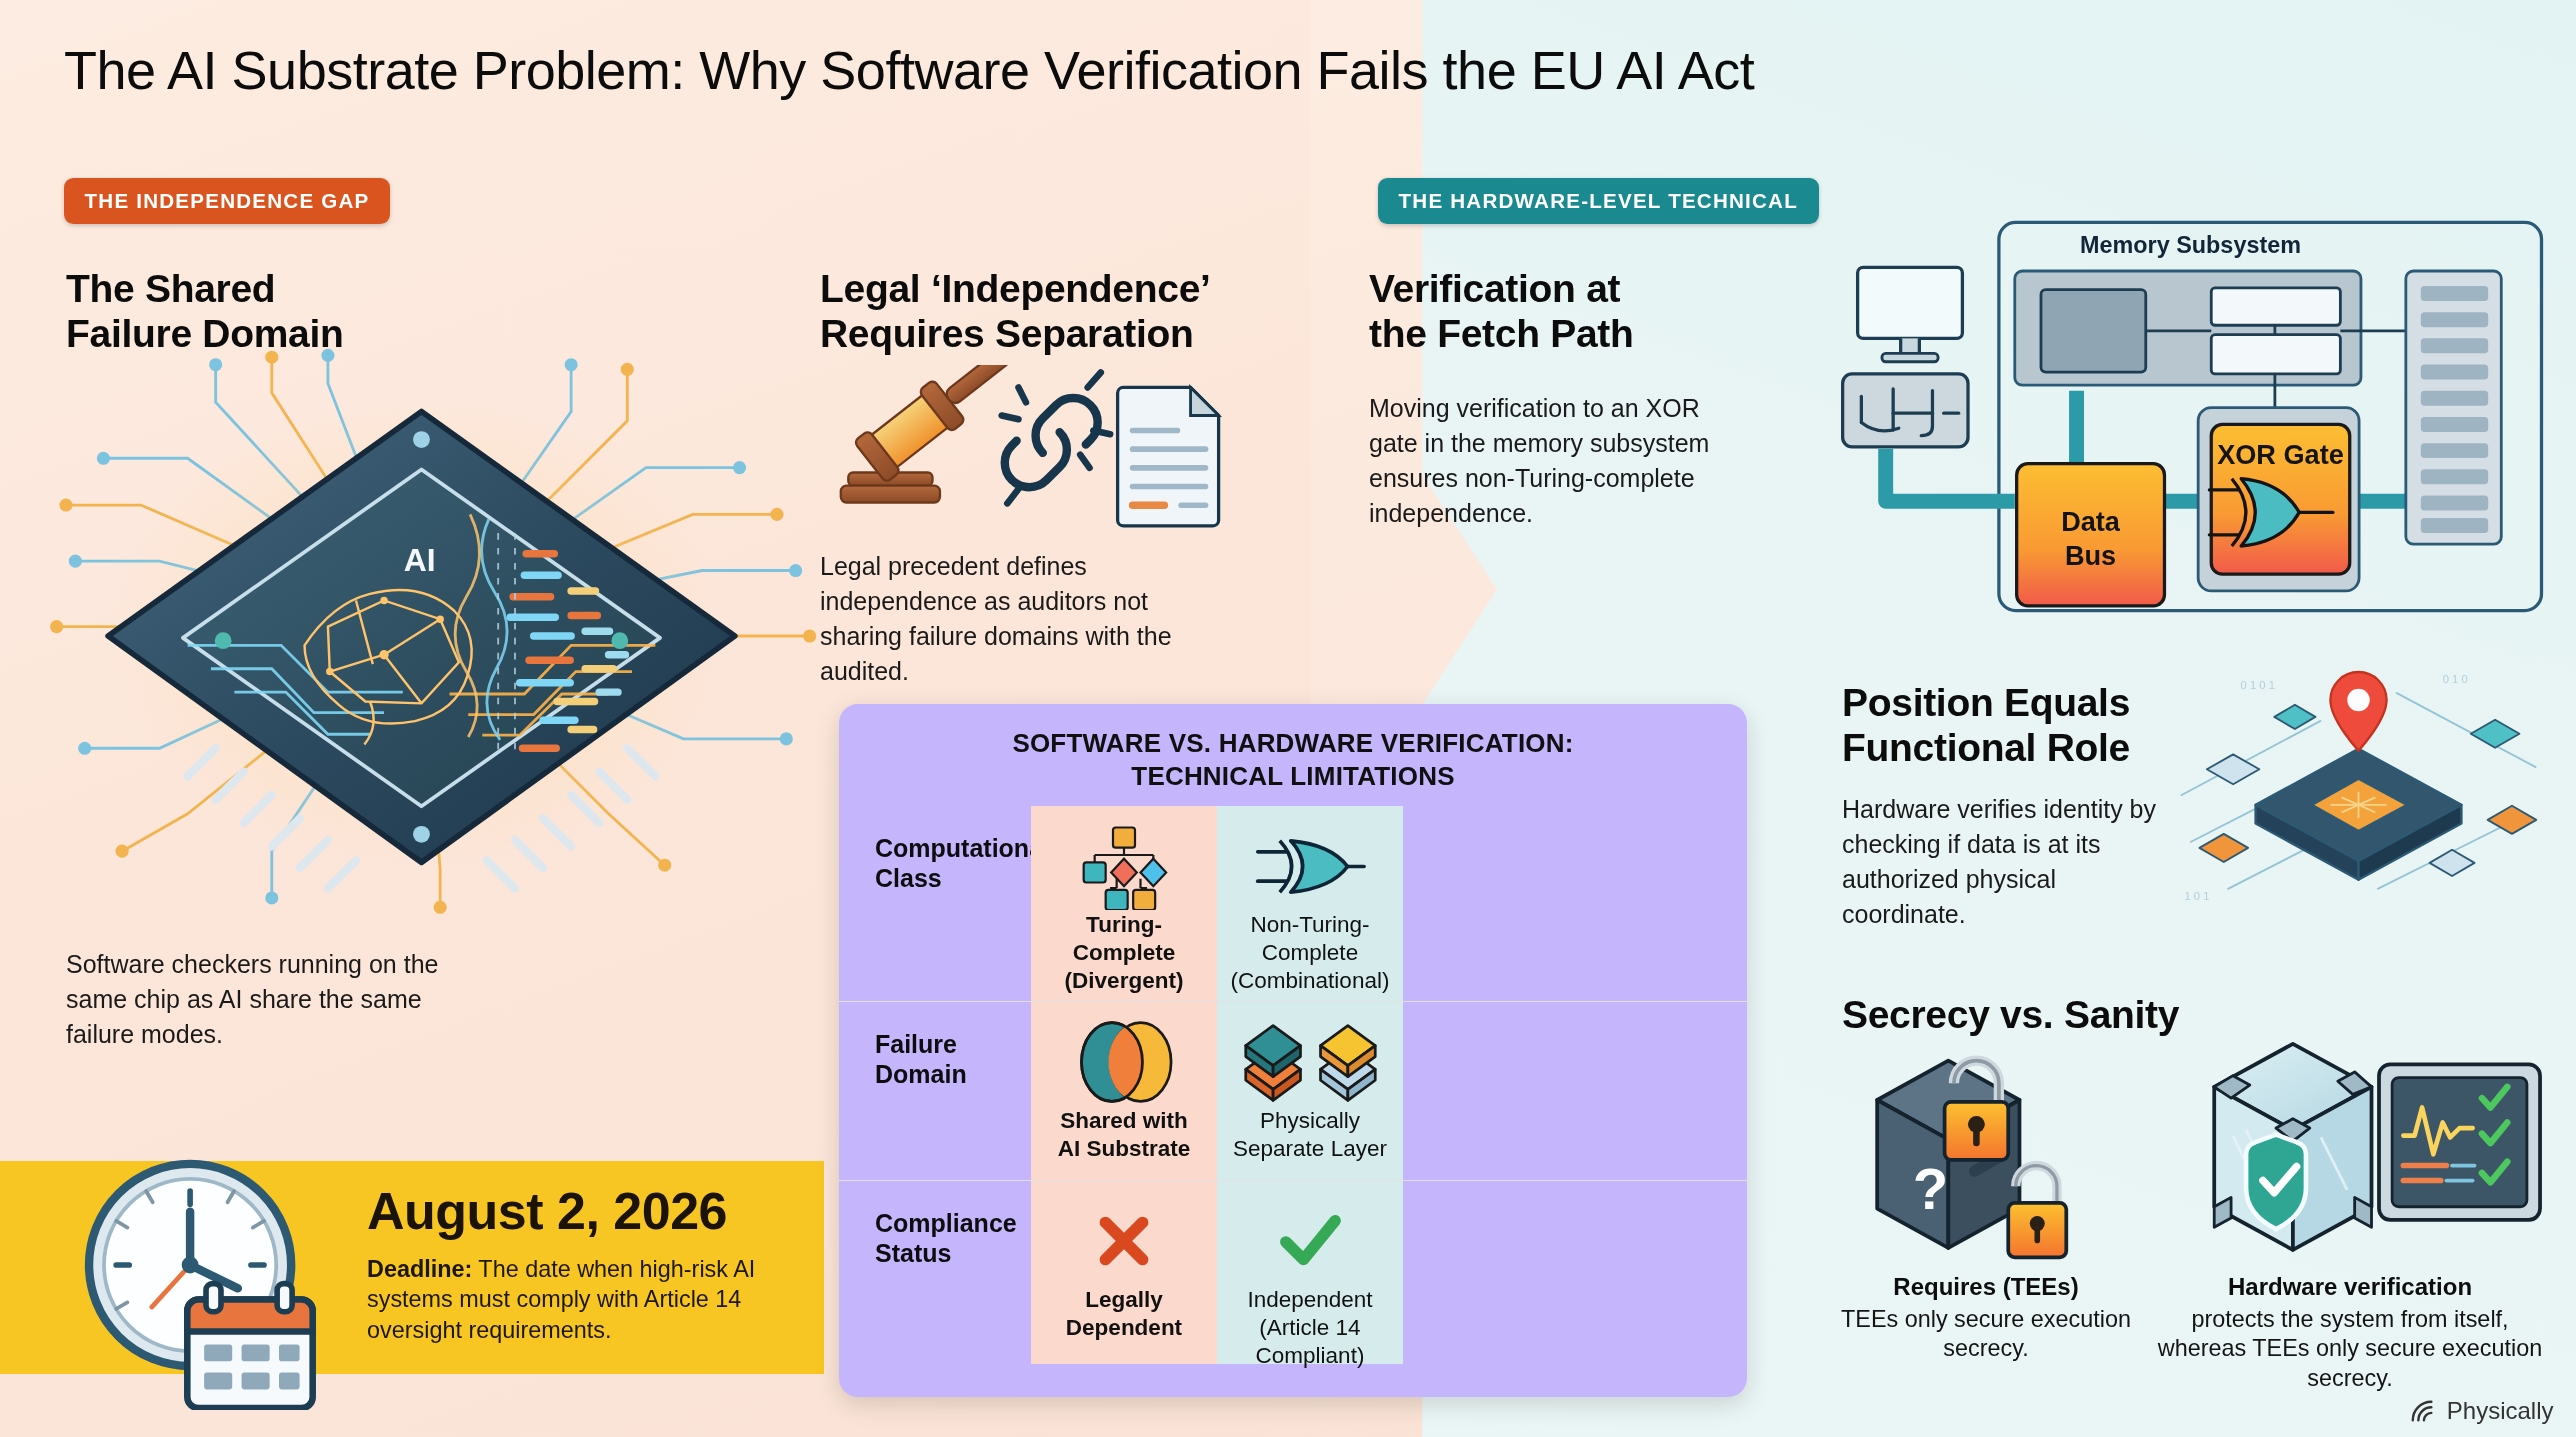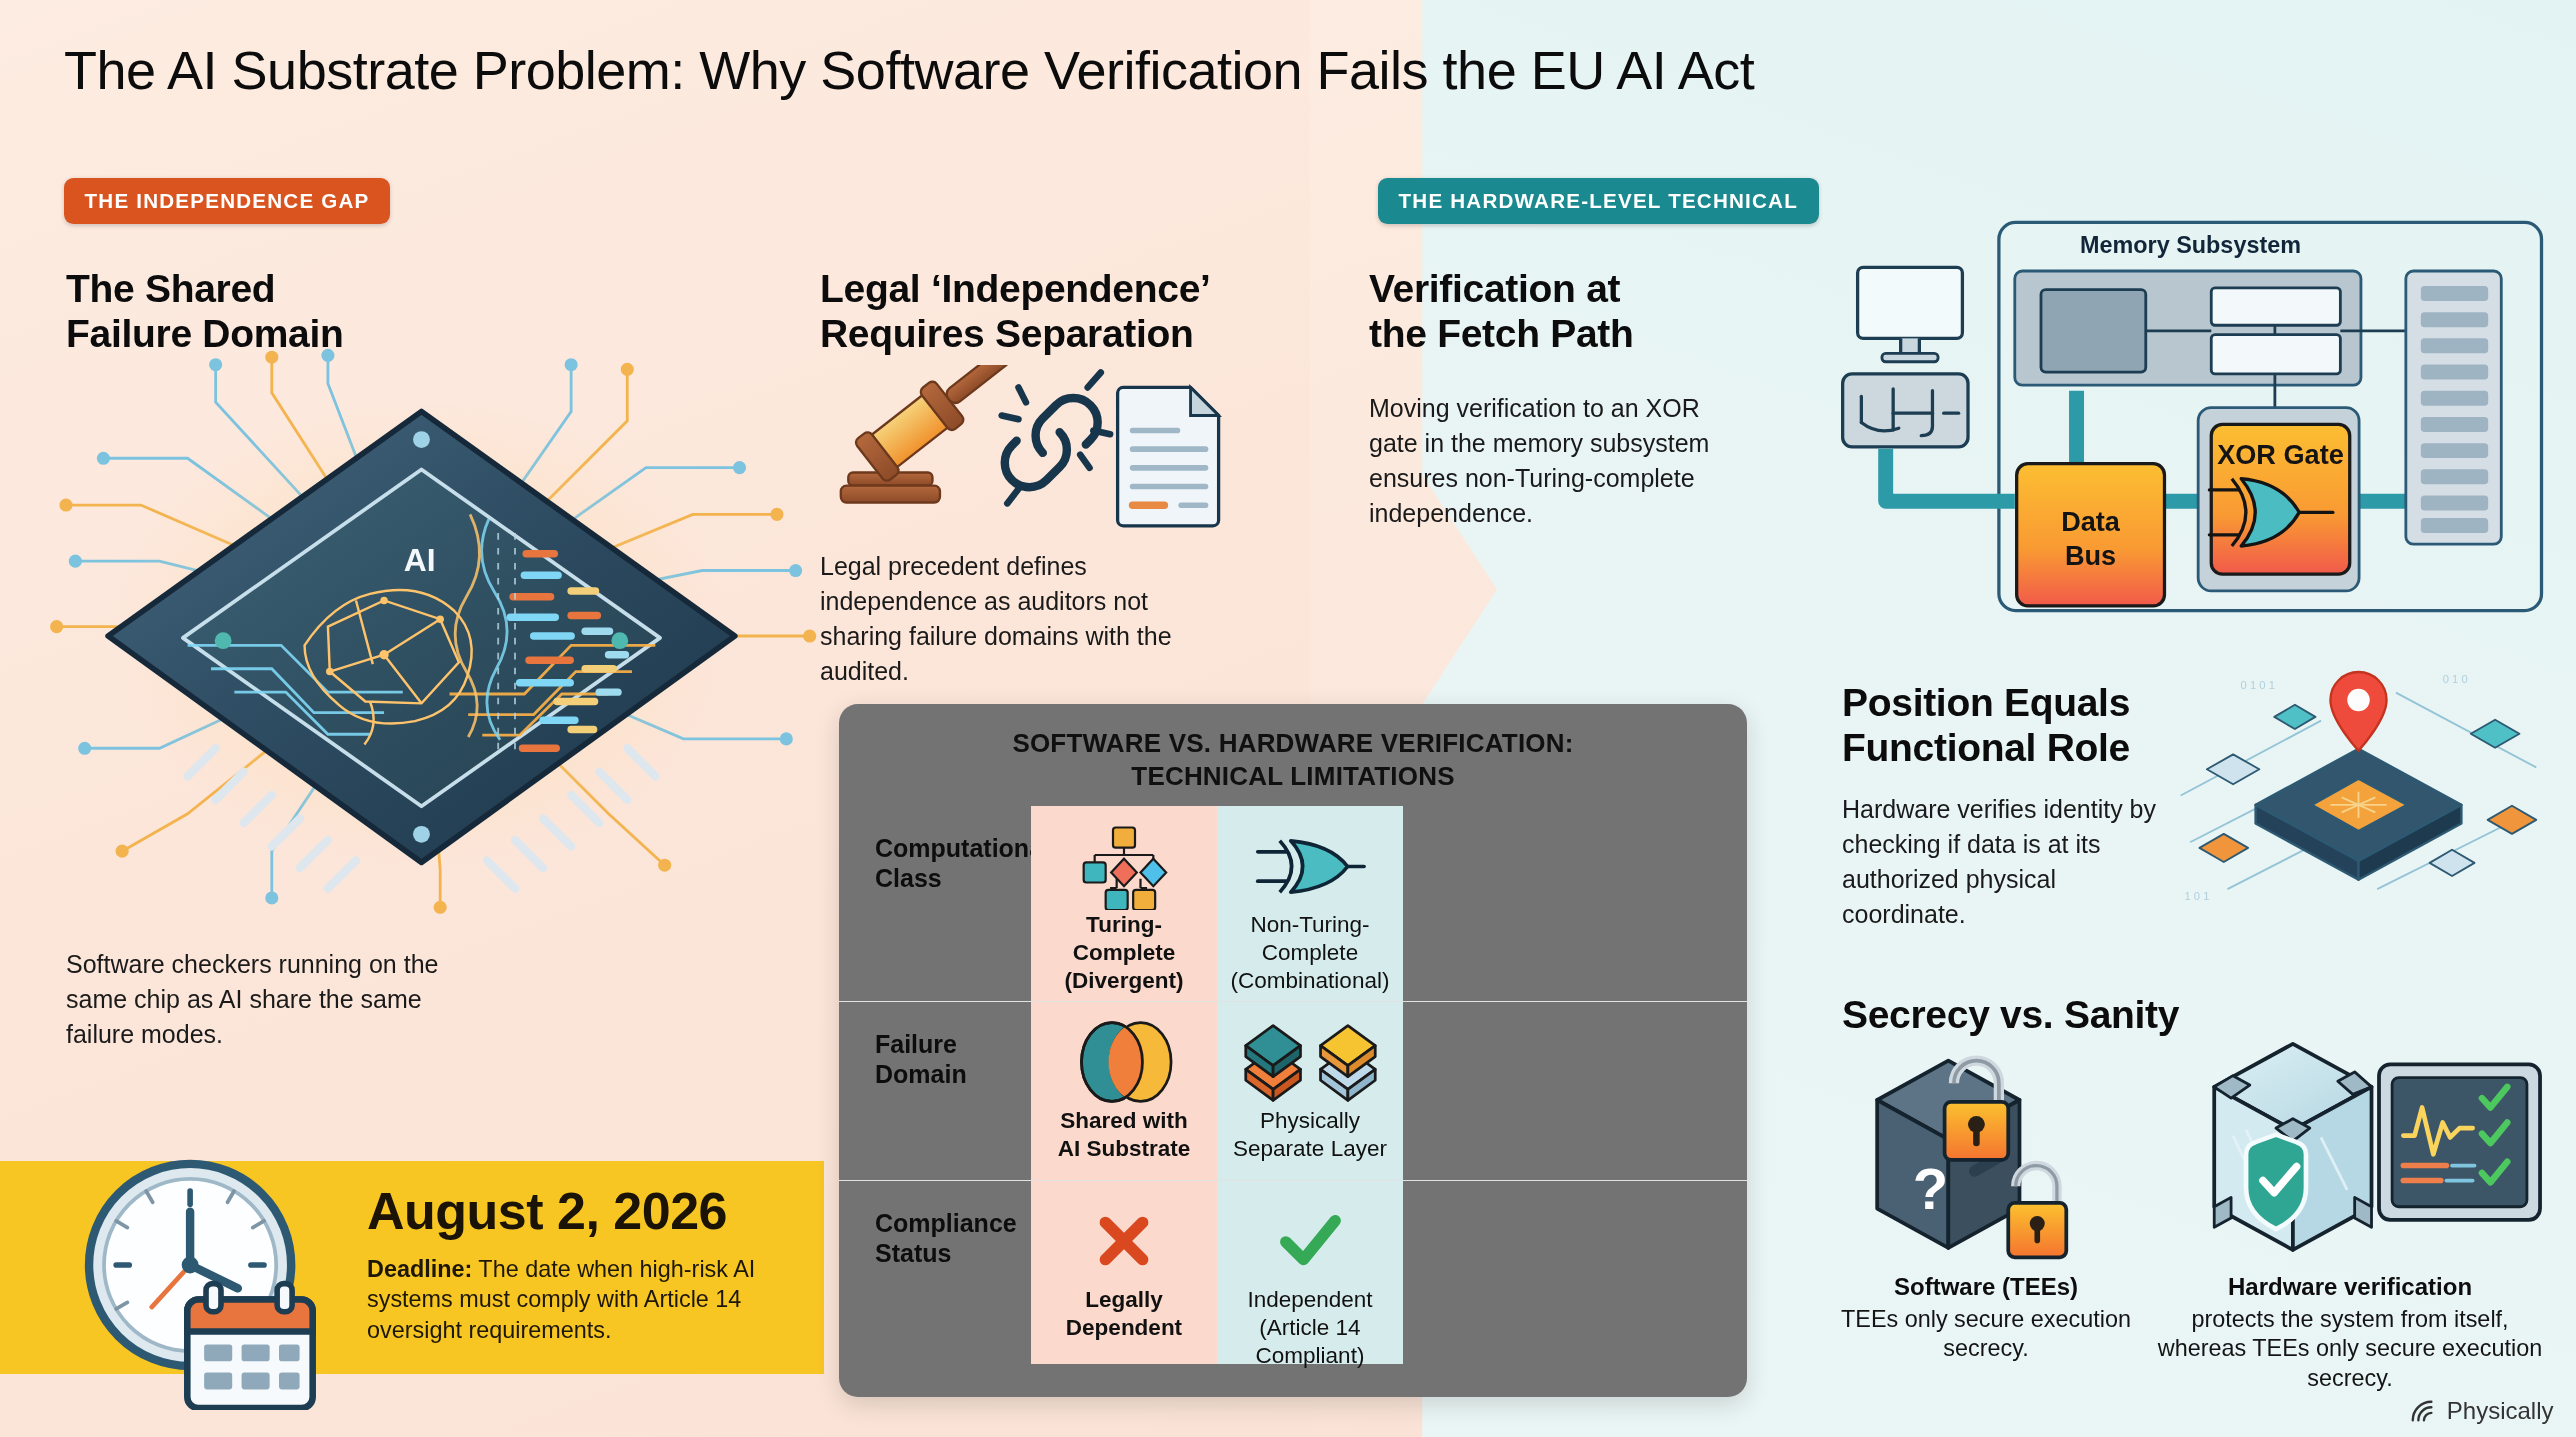--- a/index.html
+++ b/index.html
@@ -78,21 +78,21 @@
   #memory-diagram { position: absolute; left: 1807px; top: 213px; width: 758px; height: 421px; z-index: 6; }
   .mem-label {
     position: absolute; font-size: 23.4px; font-weight: 700; color: #12263a;
     text-align: center; z-index: 7; pointer-events: none;
   }
   #mem-title { left: 2050px; top: 232px; width: 281px; }
 
   
   #table-card {
     position: absolute; left: 839px; top: 704px; width: 908px; height: 693px;
-    background: #737373; border-radius: 19px;
+    background: #c4b5fd; border-radius: 19px;
     box-shadow: 0 7.5px 24px rgba(0,0,0,.14); z-index: 8; overflow: hidden;
   }
   #table-title {
     text-align: center; font-size: 26px; font-weight: 700; color: #101010;
     padding: 22.5px 47px 13px; line-height: 1.28; letter-spacing: 0.2px;
   }
   .thead { display: flex; padding: 0 0 0 192px; }
   .th {
     width: 179px; margin: 0 3.7px; border-radius: 11.2px 11.2px 0 0;
     color: #fff; text-align: center; padding: 13px 5.6px 15px;
@@ -699,21 +699,21 @@
       </g>
       <g fill="none" stroke="#4cc85e" stroke-width="7" stroke-linecap="round" stroke-linejoin="round">
         <path d="M706 78 l9 10 l18 -22"></path>
           <path d="M706 116 l9 10 l18 -22"></path>
           <path d="M706 158 l9 10 l18 -22"></path>
       </g>
     </g>
   </svg>
 </div>
 <div class="sec-col" id="sec-left">
-  <div class="sec-title">Software (TEEs)</div>
+  <div class="sec-title">Requires (TEEs)</div>
   <div class="sec-body">TEEs only secure execution secrecy.</div>
 </div>
 <div class="sec-col" id="sec-right">
   <div class="sec-title">Hardware verification</div>
   <div class="sec-body">protects the system from itself, whereas TEEs only secure execution secrecy.</div>
 </div>
 
 <div id="watermark">
   <svg width="28" height="26" viewBox="0 0 30 28">
     <g fill="none" stroke="#333" stroke-width="2.6" stroke-linecap="round">

